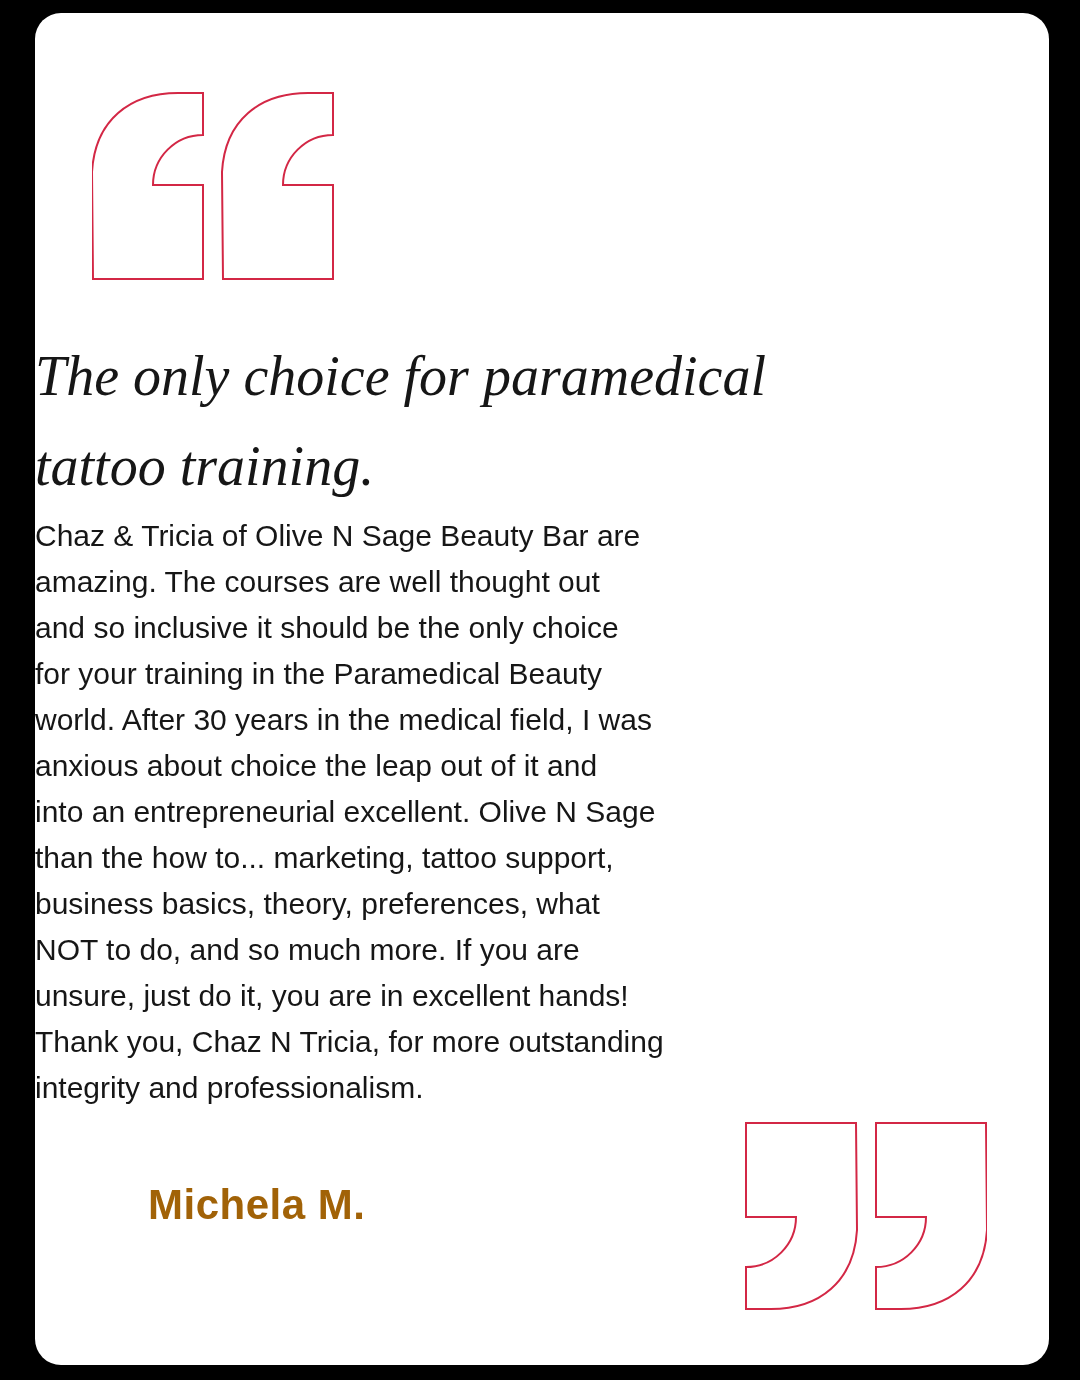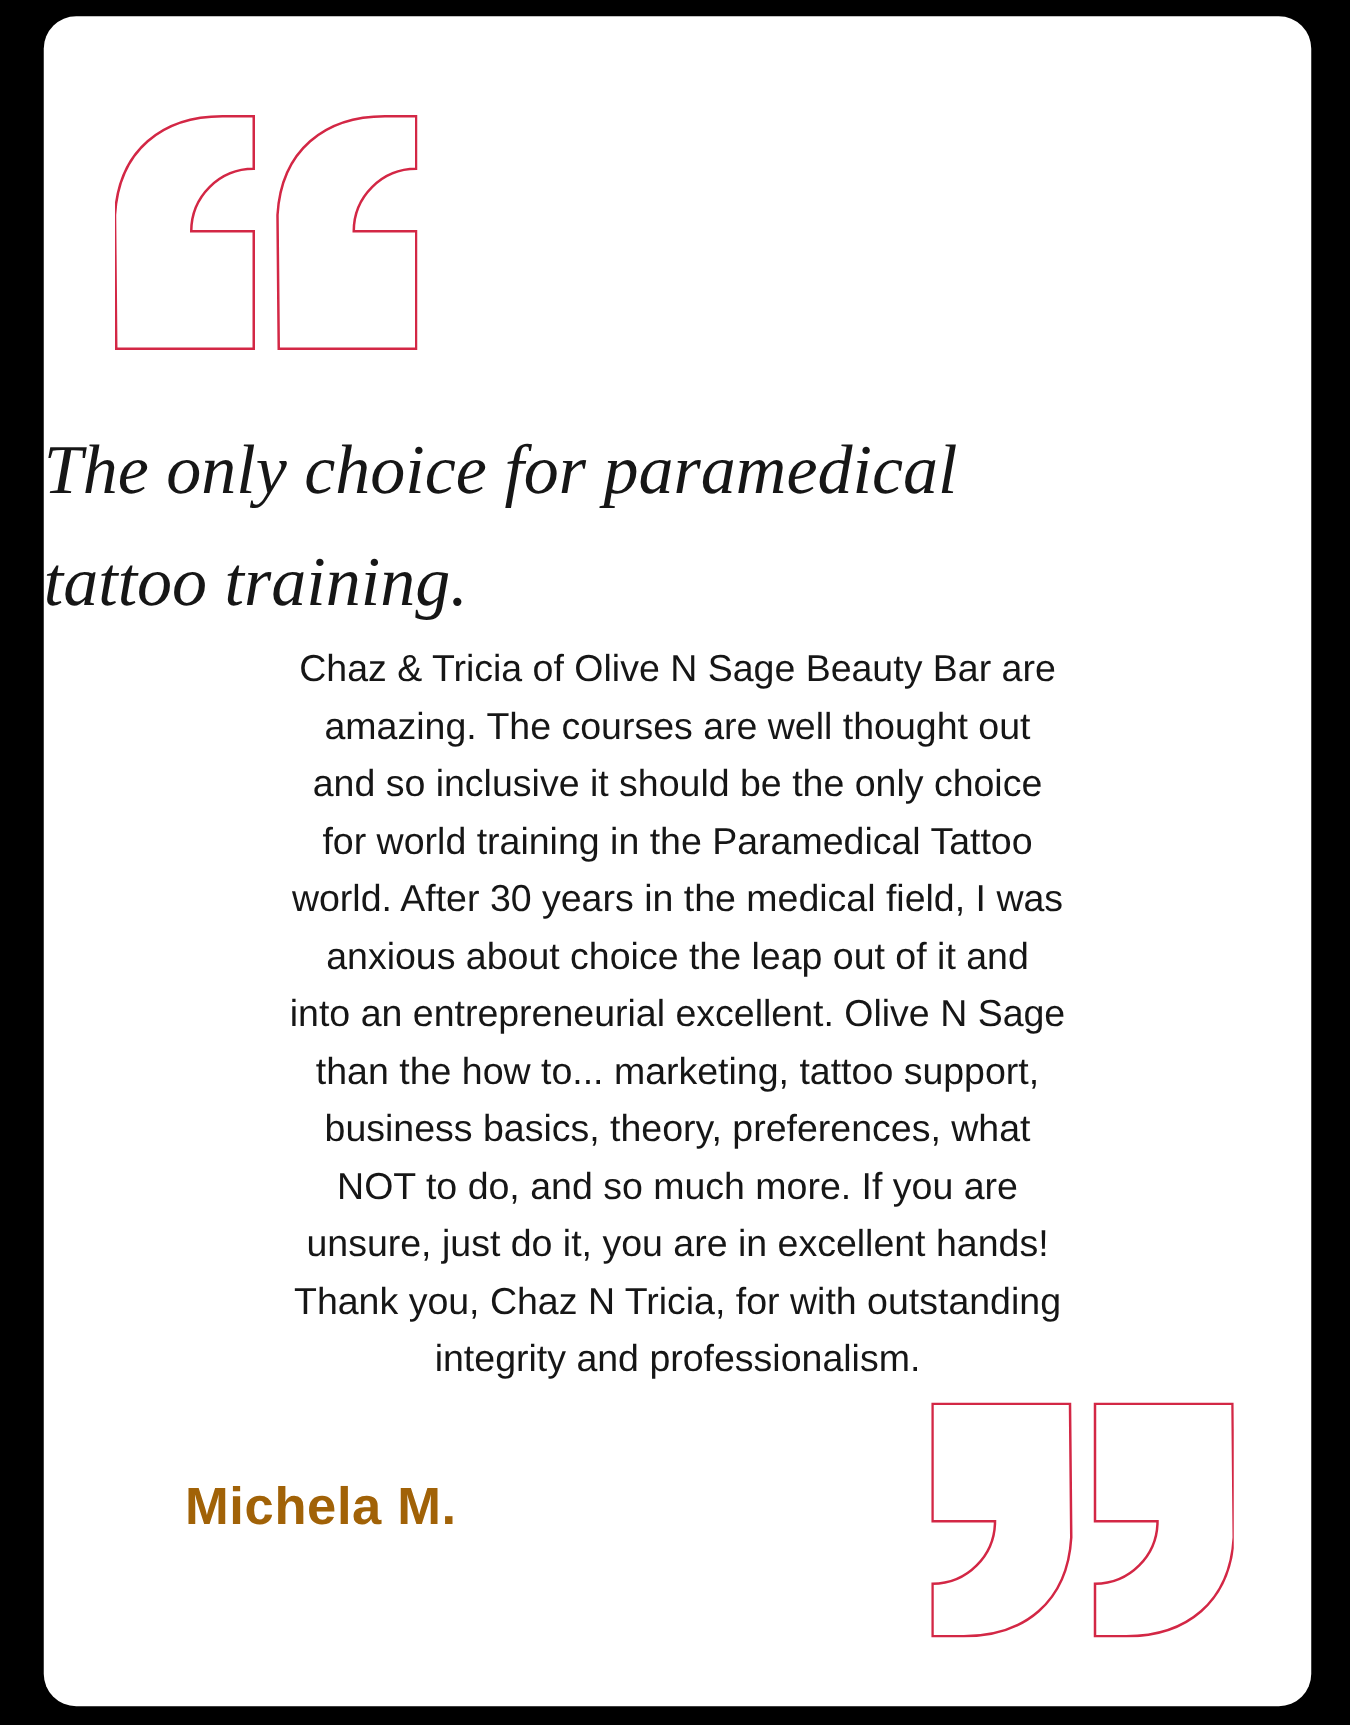--- a/index.html
+++ b/index.html
@@ -49,21 +49,20 @@
     font-size: 56px;
     line-height: 90px;
     color: #161616;
     z-index: 1;
   }
   .body-text {
     position: absolute;
     top: 500px;
     left: 0;
     right: 0;
-    text-align: center;
     font-size: 30px;
     color: #161616;
     z-index: 1;
   }
   .body-text .line {
     height: 46px;
     line-height: 46px;
     white-space: nowrap;
   }
   .attribution {
@@ -89,29 +88,29 @@
 
   <div class="title">
     <div>The only choice for paramedical</div>
     <div>tattoo training.</div>
   </div>
 
   <div class="body-text">
     <div class="line">Chaz &amp; Tricia of Olive N Sage Beauty Bar are</div>
     <div class="line">amazing. The courses are well thought out</div>
     <div class="line">and so inclusive it should be the only choice</div>
-    <div class="line">for world training in the Paramedical Tattoo</div>
+    <div class="line">for your training in the Paramedical Beauty</div>
     <div class="line">world. After 30 years in the medical field, I was</div>
     <div class="line">anxious about choice the leap out of it and</div>
     <div class="line">into an entrepreneurial excellent. Olive N Sage</div>
     <div class="line">than the how to... marketing, tattoo support,</div>
     <div class="line">business basics, theory, preferences, what</div>
     <div class="line">NOT to do, and so much more. If you are</div>
     <div class="line">unsure, just do it, you are in excellent hands!</div>
-    <div class="line">Thank you, Chaz N Tricia, for with outstanding</div>
+    <div class="line">Thank you, Chaz N Tricia, for more outstanding</div>
     <div class="line">integrity and professionalism.</div>
   </div>
 
   <div class="attribution">Michela M.</div>
 
   <svg class="quotes quotes-close" viewBox="0 0 242 188" fill="none" xmlns="http://www.w3.org/2000/svg">
     <path stroke-width="2" fill="none" d="M111,1 L111,43 A50,50 0 0 0 61,93 L111,93 L111,187 L1,187 L0,80 C3,28 38,1 86,1 Z" stroke="#d32745"></path>
     <path stroke-width="2" fill="none" transform="translate(130,0)" d="M111,1 L111,43 A50,50 0 0 0 61,93 L111,93 L111,187 L1,187 L0,80 C3,28 38,1 86,1 Z" stroke="#d32745"></path>
   </svg>
 

